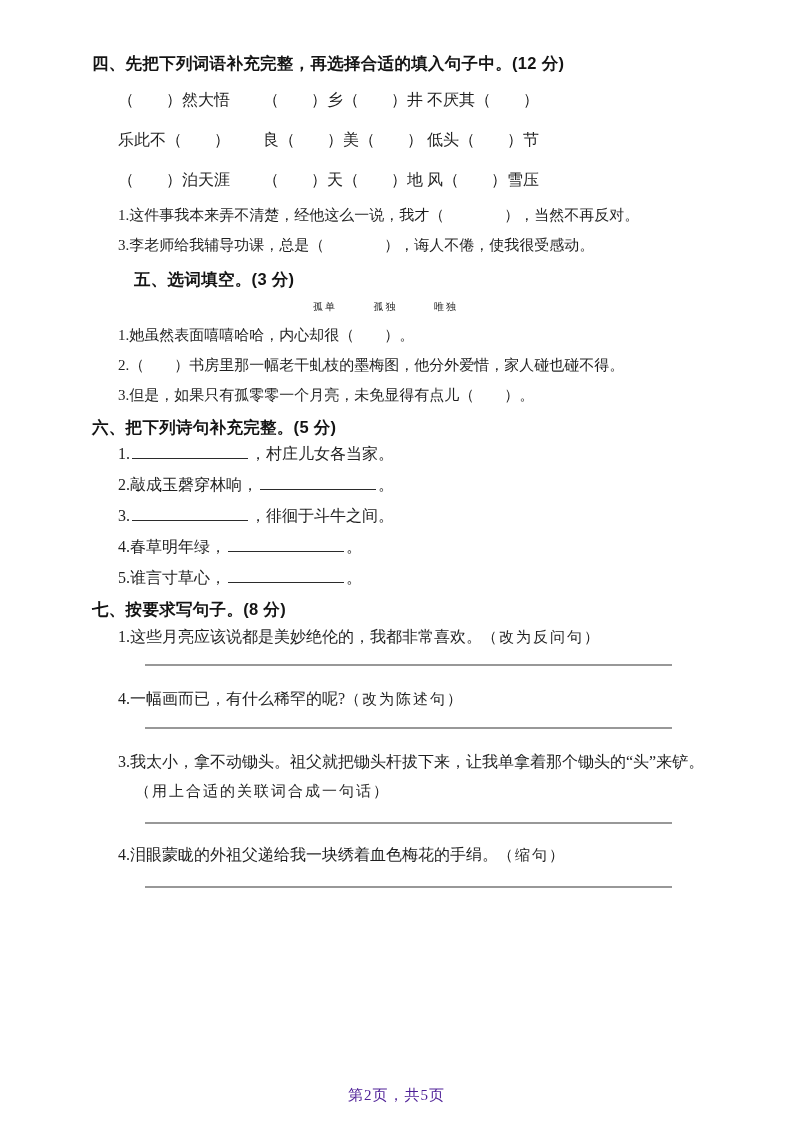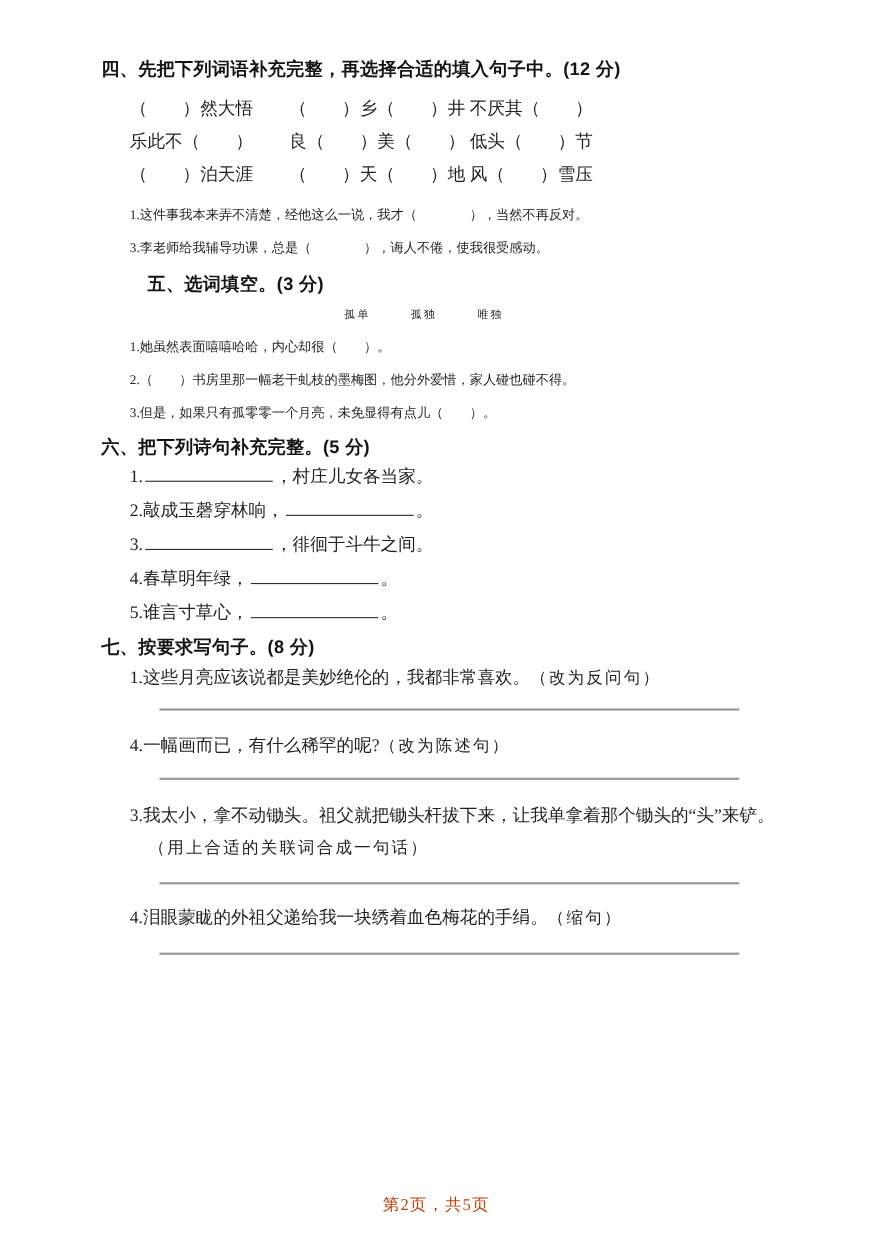--- a/index.html
+++ b/index.html
@@ -23,29 +23,29 @@
     font-size:16.5px;
     line-height:22px;
     margin:0;
     letter-spacing:0.3px;
     color:#141414;
   }
   
   .word-grid {
     display:grid;
     grid-template-columns:145px 164px auto;
-    row-gap:10px;
+    row-gap:20px;
     margin:16px 0 0 26px;
     font-size:16px;
     line-height:20px;
   }
   .q-list { margin-top:10px; }
   .q-list p {
     margin:0 0 0 26px;
-    font-size:12px;
+    font-size:15px;
     line-height:30px;
     white-space:nowrap;
   }
   
   .sec5-title { margin-top:8px;margin-left:42px; }
   .word-bank {
     margin-top:6px;
     text-align:center;
     font-size:10px;
     line-height:22px;
@@ -94,21 +94,21 @@
   .al-3 { margin-top:16px; }
   .al-4 { margin-top:16px; }
   
   .footer {
     position:absolute;
     top:1086px; left:0;
     width:793px;
     text-align:center;
     font-size:15px;
     letter-spacing:1px;
-    color:#c2410c;
+    color:#4c1d95;
   }
 </style>
 </head>
 <body>
 
 <div class="page">
 
   <section>
     <h2 class="sec-title">四、先把下列词语补充完整，再选择合适的填入句子中。(12 分)</h2>
     <div class="word-grid">

